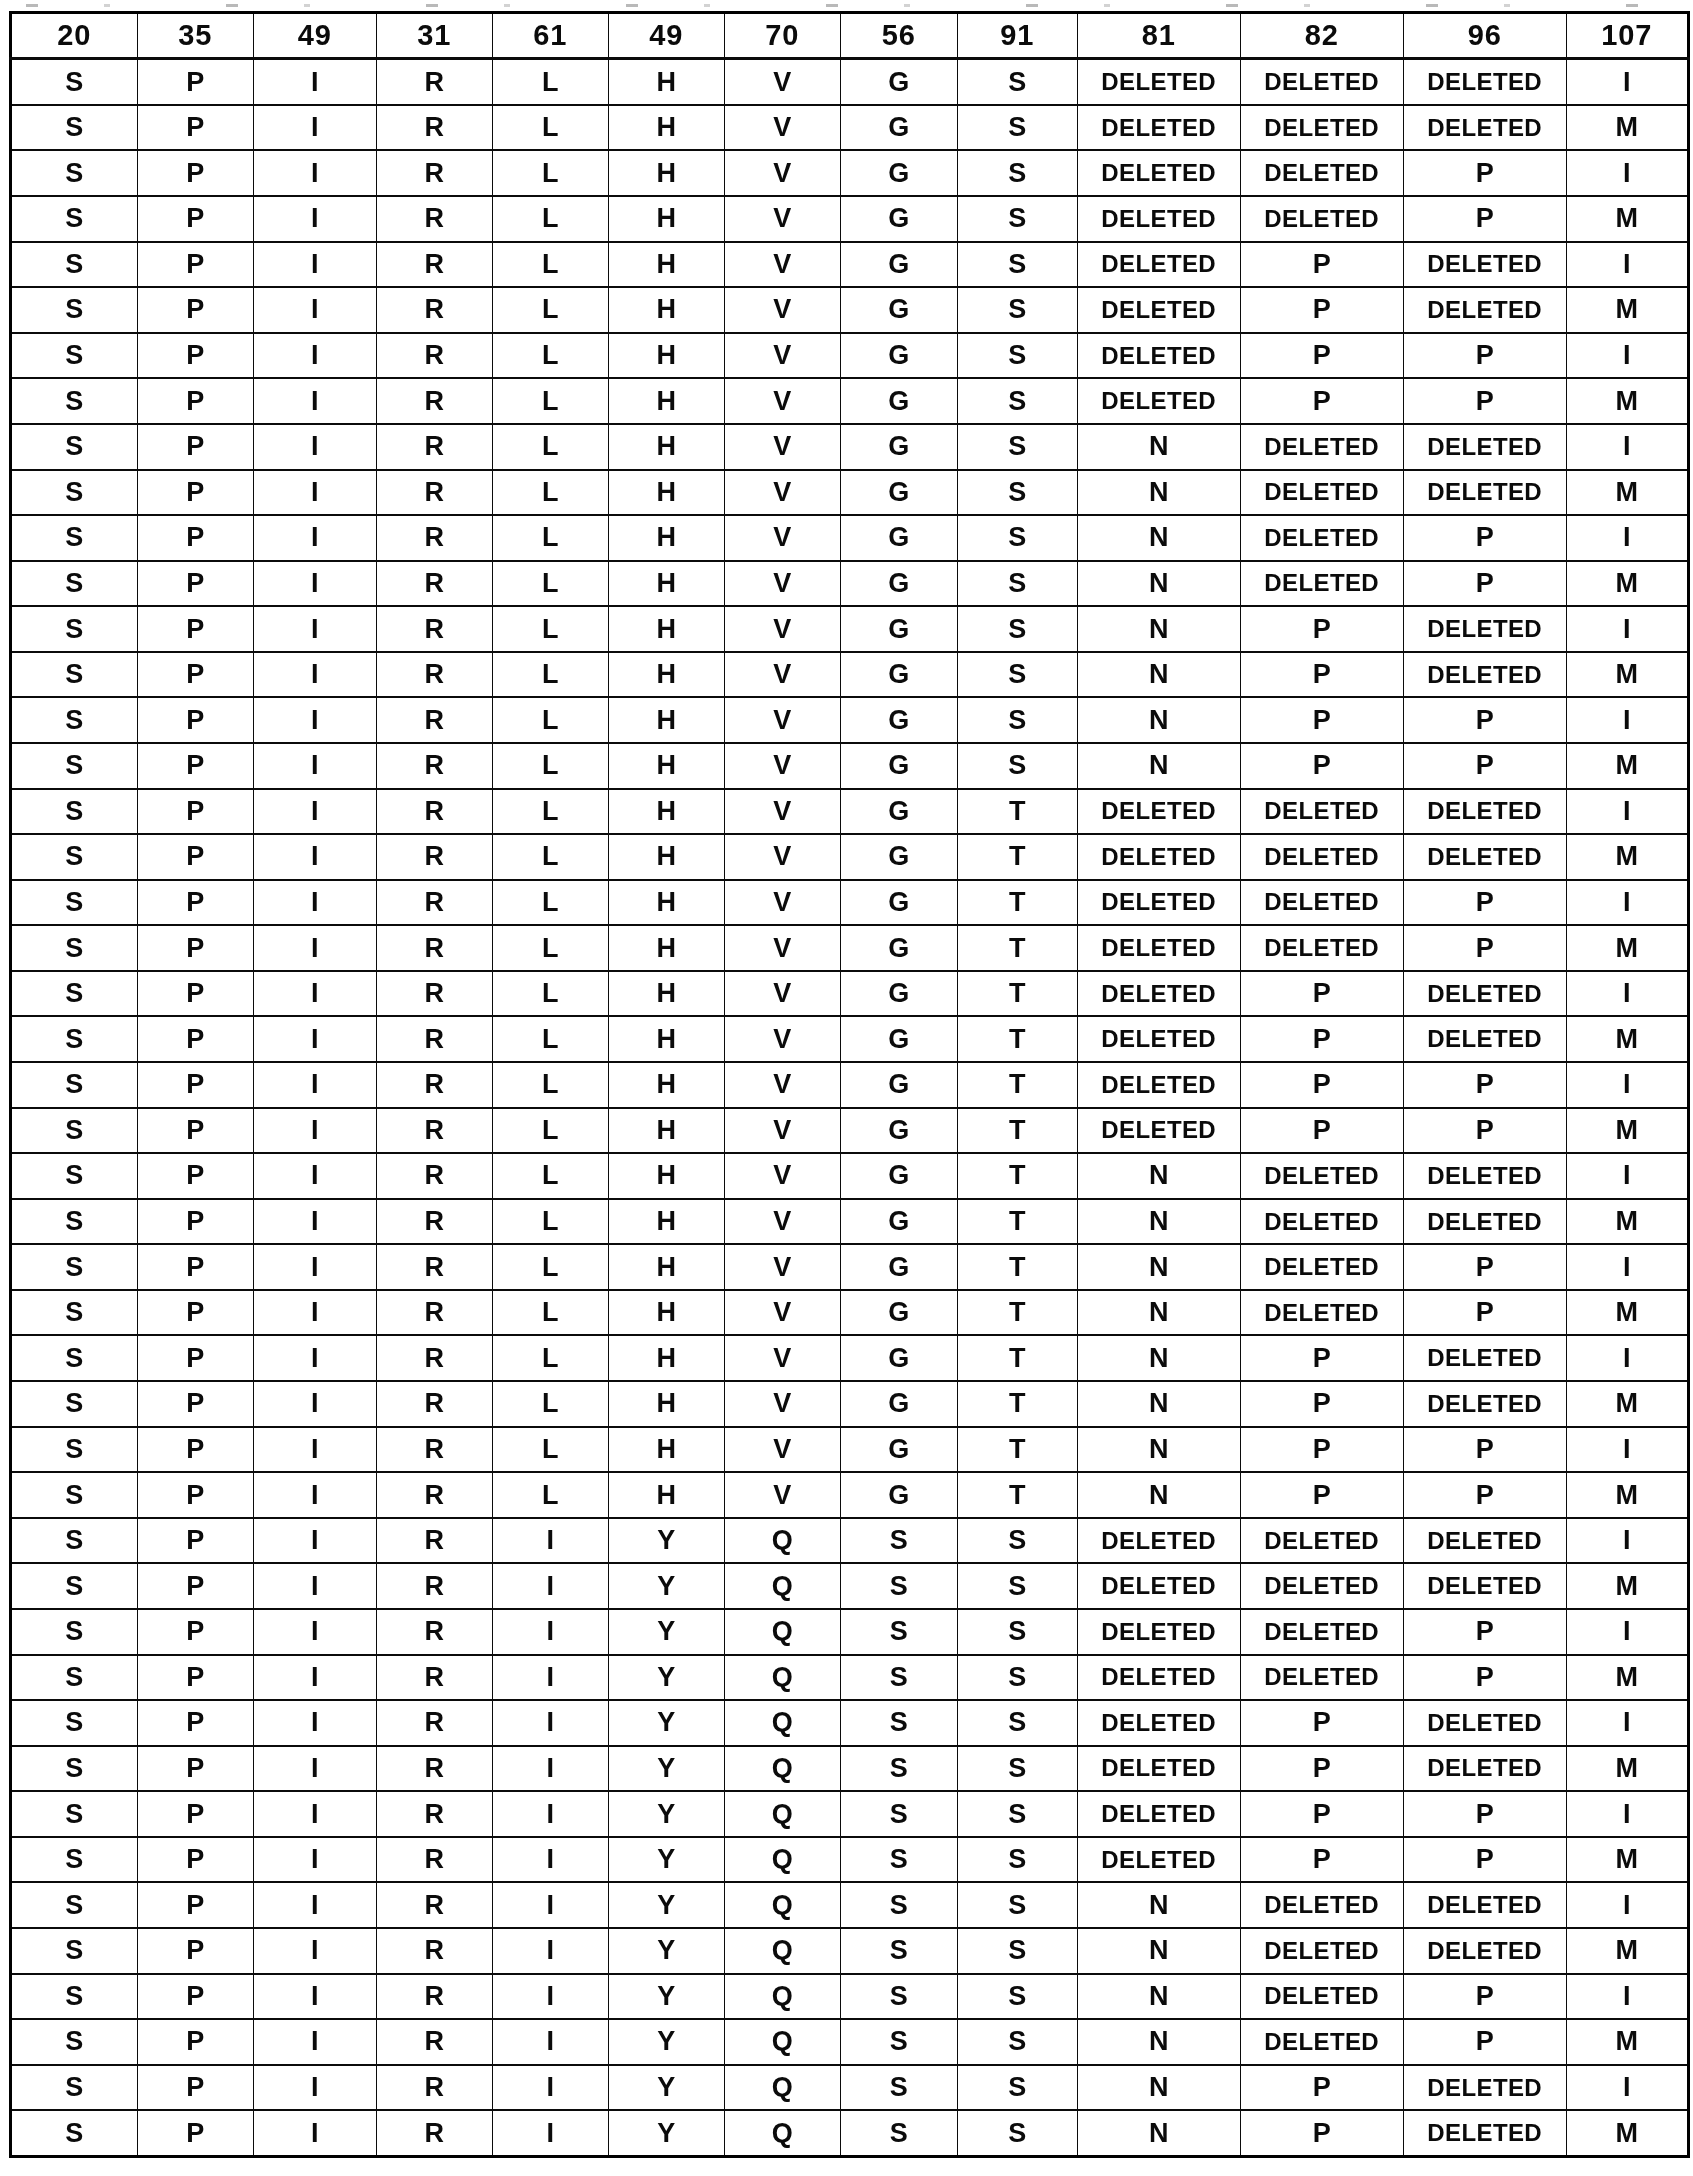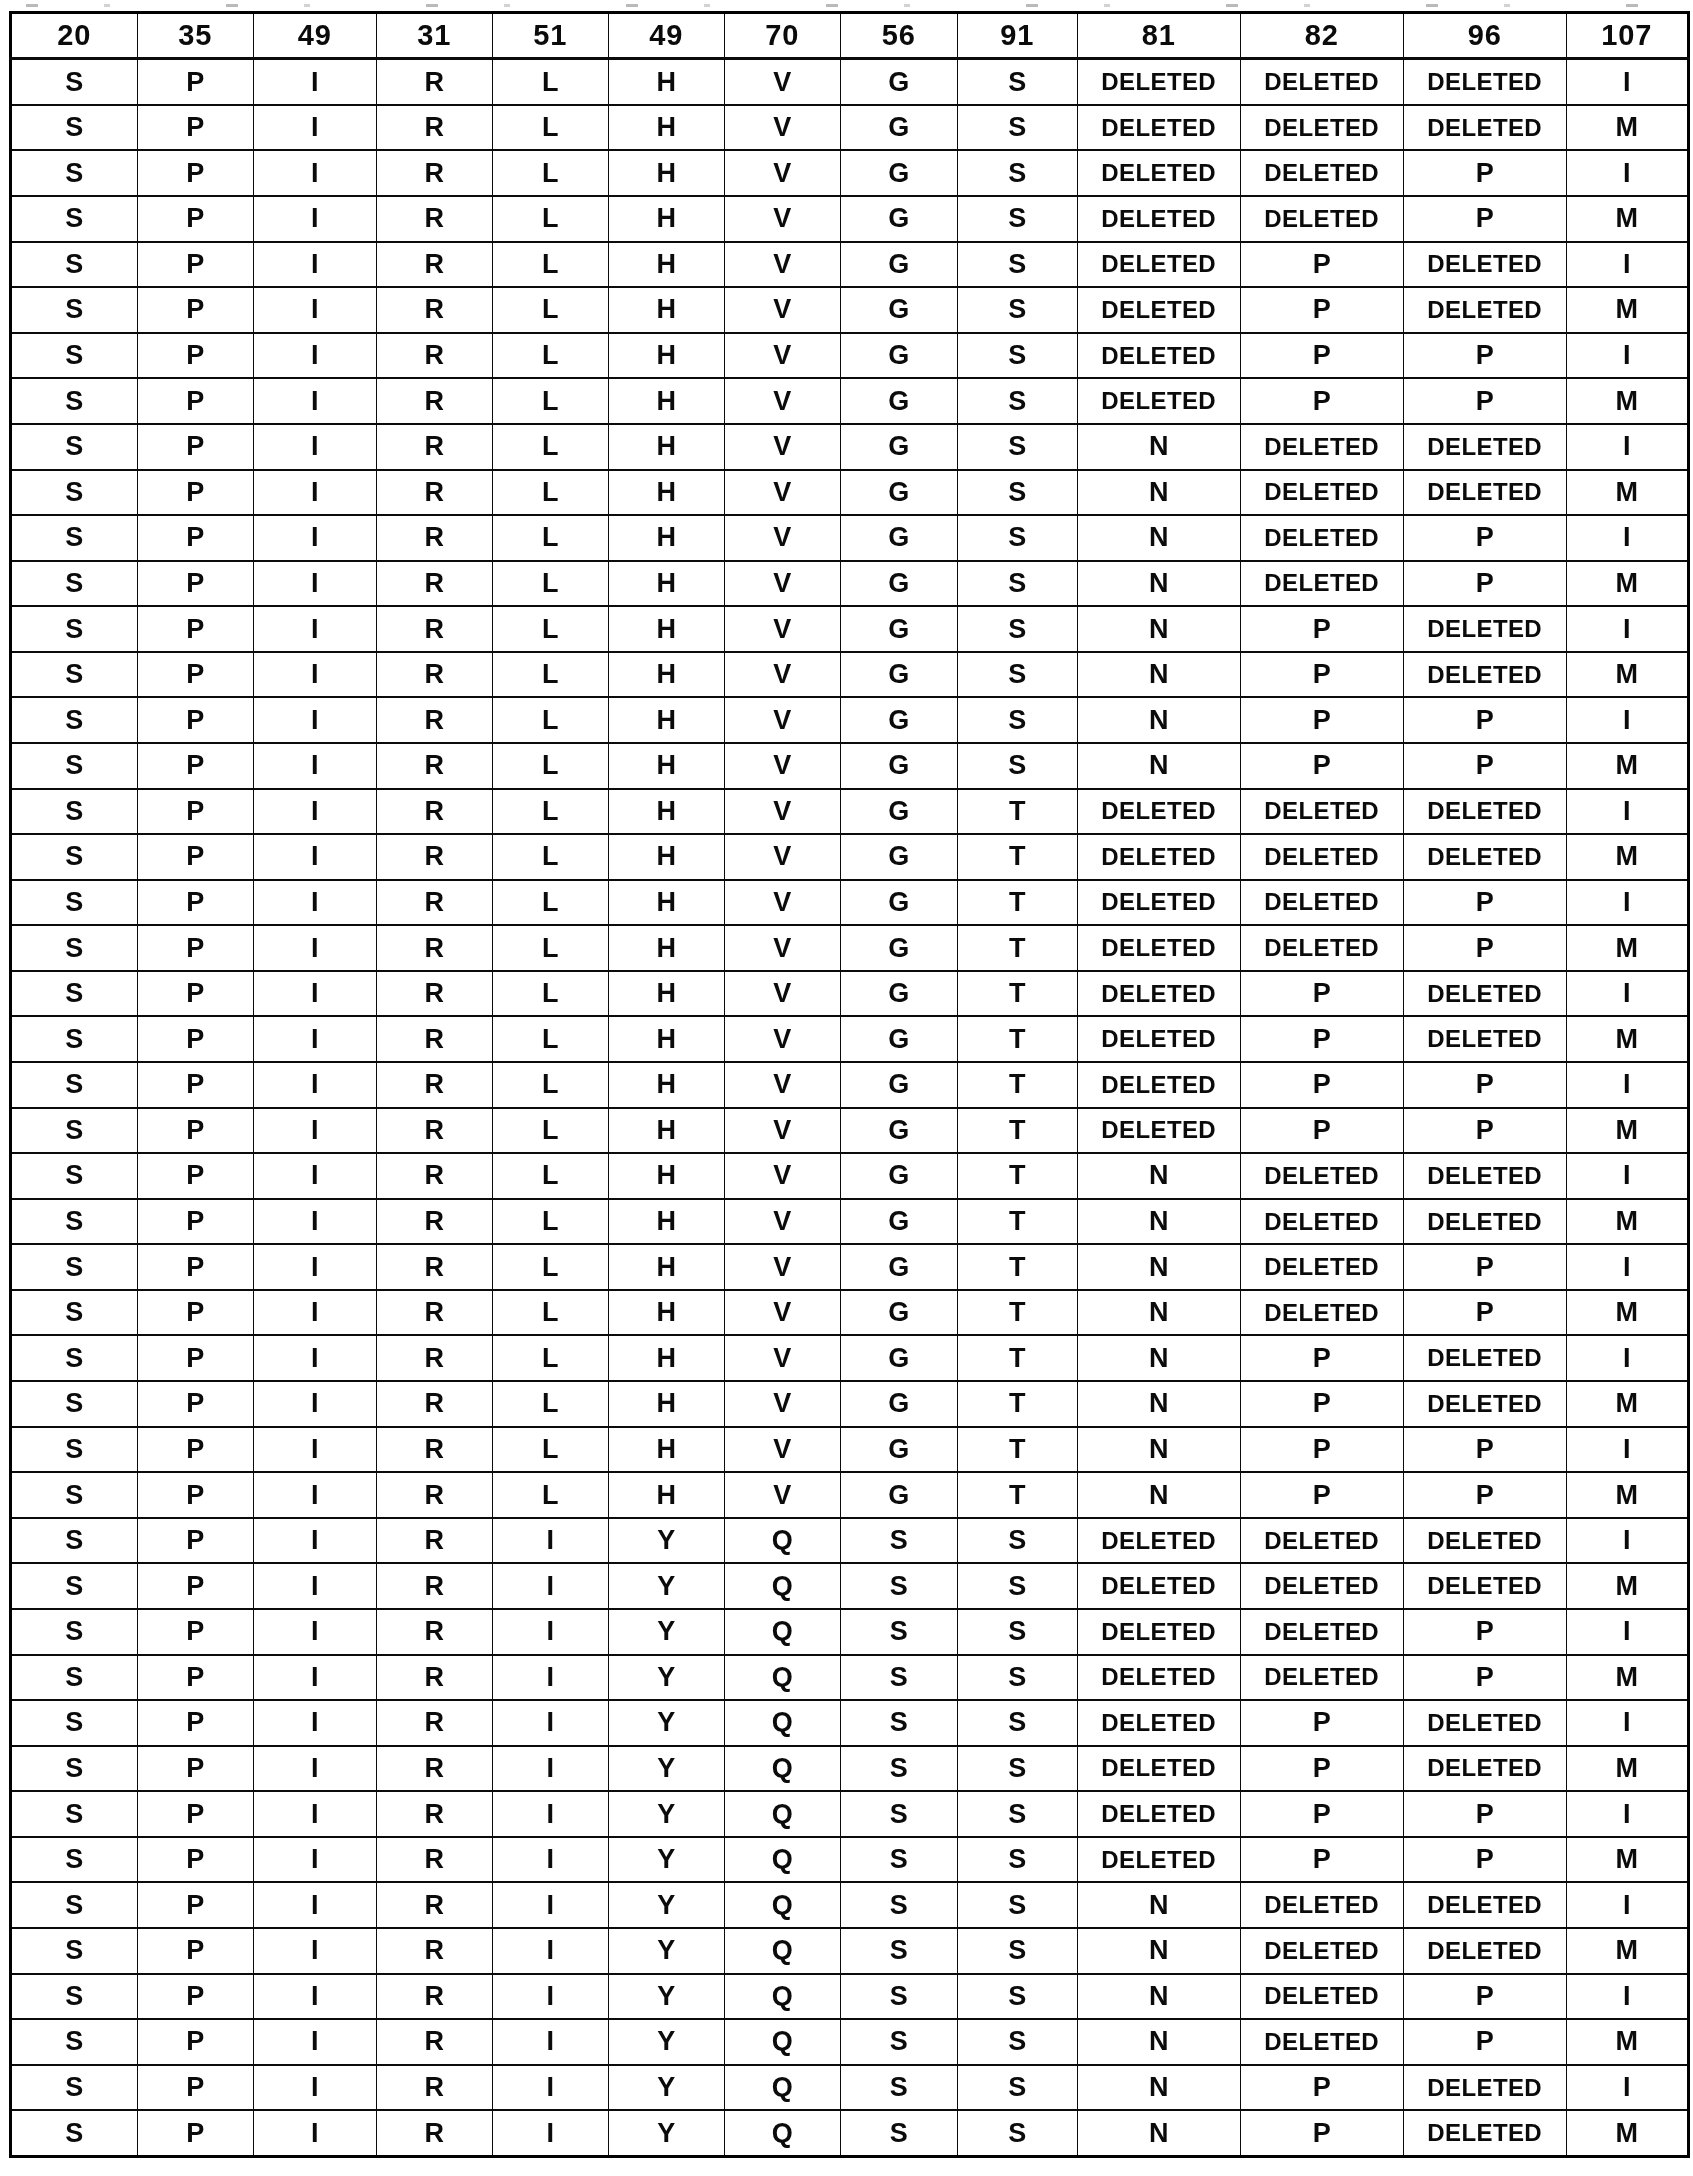--- a/index.html
+++ b/index.html
@@ -89,21 +89,21 @@
         <col style="width: 163px;">
         <col style="width: 163px;">
         <col style="width: 122px;">
       </colgroup>
     <thead>
       <tr>
           <th>20</th>
           <th>35</th>
           <th>49</th>
           <th>31</th>
-          <th>51</th>
+          <th>61</th>
           <th>49</th>
           <th>70</th>
           <th>56</th>
           <th>91</th>
           <th>81</th>
           <th>82</th>
           <th>96</th>
           <th>107</th>
         </tr>
     </thead>

